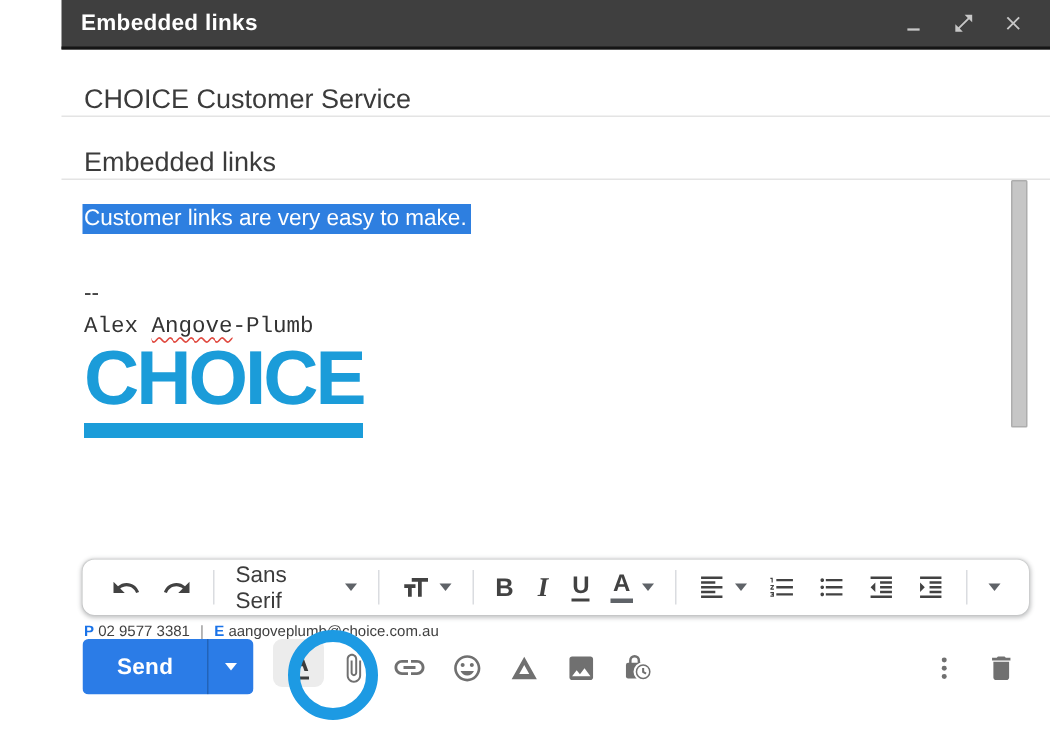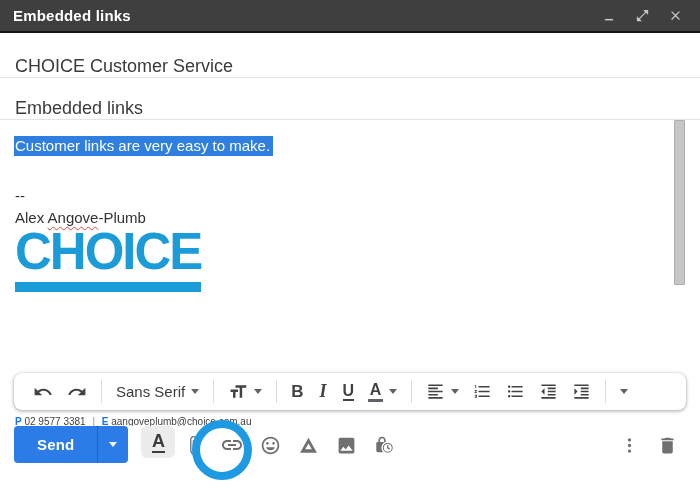--- a/index.html
+++ b/index.html
@@ -1,21 +1,21 @@
 <!DOCTYPE html>
 <html style="--titlebar-background: #3f3f3f; --selection-highlight: #2e7fe0; --logo-blue: #1b9cd9; --send-button-blue: #2b7ce7; --annotation-circle-blue: #1d9ae3; --contact-label-blue: #1a73e8;"><head>
 <meta charset="utf-8">
 <style>
   * { margin:0; padding:0; box-sizing:border-box; }
   html,body { background:#fff; }
   body { font-family:"Liberation Sans", sans-serif; }
 
   .window {
     width:700px; height:489px; position:relative; overflow:hidden;
-    background:#fff; margin:0 auto;
+    background:#fff; margin:0 auto;padding-left:41px;
   }
 
   
   .titlebar {
     height:33px; background:var(--titlebar-background,#3f3f3f);
     border-bottom:2px solid #151515;
     display:flex; align-items:center; padding:0 13px;
   }
   .titlebar .title { color:#fff; font-weight:bold; font-size:15px; flex:1; letter-spacing:.2px; }
   .tb-btn { width:24px; height:22px; display:flex; align-items:center; justify-content:center; margin-left:9px; cursor:pointer; }
@@ -32,21 +32,21 @@
   
   .body-area {
     position:relative; height:306px; overflow:hidden;
     padding:17px 15px 0; font-size:15px; color:#222;
   }
   .selected-line span {
     background:var(--selection-highlight,#2e7fe0); color:#fff;
     padding:1px 3px 2px 1px; margin-left:-1px;
   }
   .sig-dashes { margin-top:31px; line-height:22px; color:#333; }
-  .sig-name, .sig-role { line-height:22px; color:#333; }
+  .sig-name, .sig-role { line-height:22px; color:#333;font-family:Liberation Mono, monospace; }
   .misspell {
     text-decoration:underline wavy #e0483e;
     text-decoration-thickness:1px; text-underline-offset:3px;
   }
 
   .logo {
     display:inline-block; 
     color:var(--logo-blue,#1b9cd9);
     font-size:51px; font-weight:800; letter-spacing:-2px; line-height:.92;
     border-bottom:10px solid var(--logo-blue,#1b9cd9); padding-bottom:6px;
@@ -64,21 +64,21 @@
     background:#c6c6c6; border:1px solid #adadad; border-radius:1px;
   }
 
   
   .toolbar {
     position:absolute; left:14px; right:14px; top:253px; height:37px;
     background:#fff; border-radius:8px;
     box-shadow:0 1px 3px 1px rgba(60,64,67,.3), 0 0 1px rgba(60,64,67,.2);
     display:flex; align-items:center; padding:0 12px; z-index:3;
   }
-  .t-btn { display:flex; align-items:center; justify-content:center; height:30px; padding:0 7px; cursor:pointer; color:#424242;text-align:center; }
+  .t-btn { display:flex; align-items:center; justify-content:center; height:30px; padding:0 7px; cursor:pointer; color:#424242; }
   .t-btn svg { fill:#424242; }
   .t-div { width:1px; height:23px; background:#dadce0; margin:0 7px; flex:none; }
   .caret {
     width:0; height:0; border-left:4px solid transparent; border-right:4px solid transparent;
     border-top:5px solid #5f6368; display:inline-block; margin-left:6px;
   }
   .font-label { font-size:15px; color:#3c3c3c; }
   .glyph-b { font-weight:800; font-size:17px; }
   .glyph-i { font-family:"Liberation Serif", serif; font-style:italic; font-weight:bold; font-size:18px; padding:0 2px; }
   .glyph-u { font-size:16px; font-weight:bold; border-bottom:2px solid #424242; line-height:17px; }

